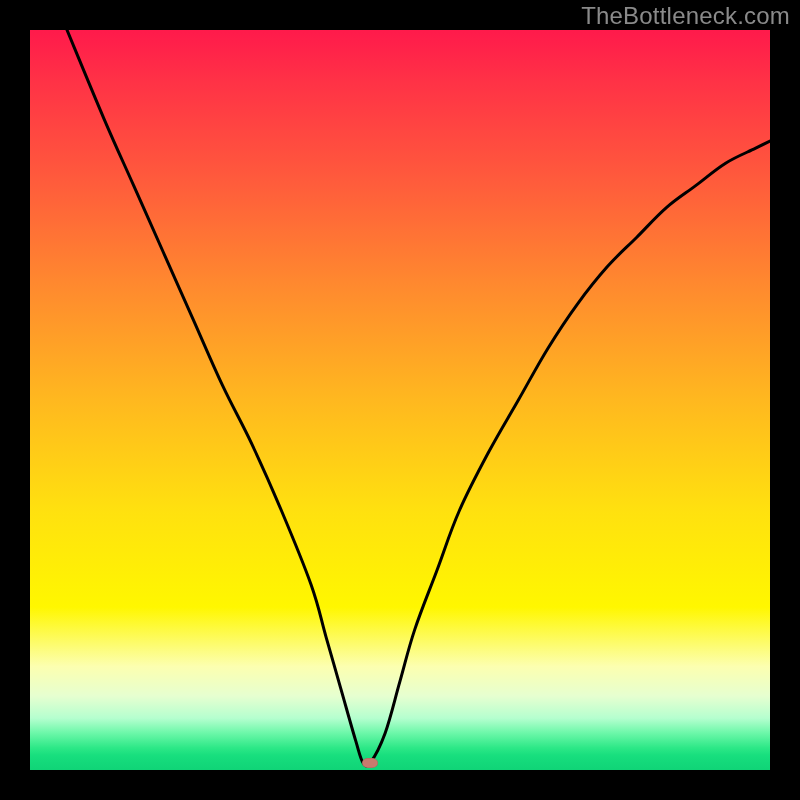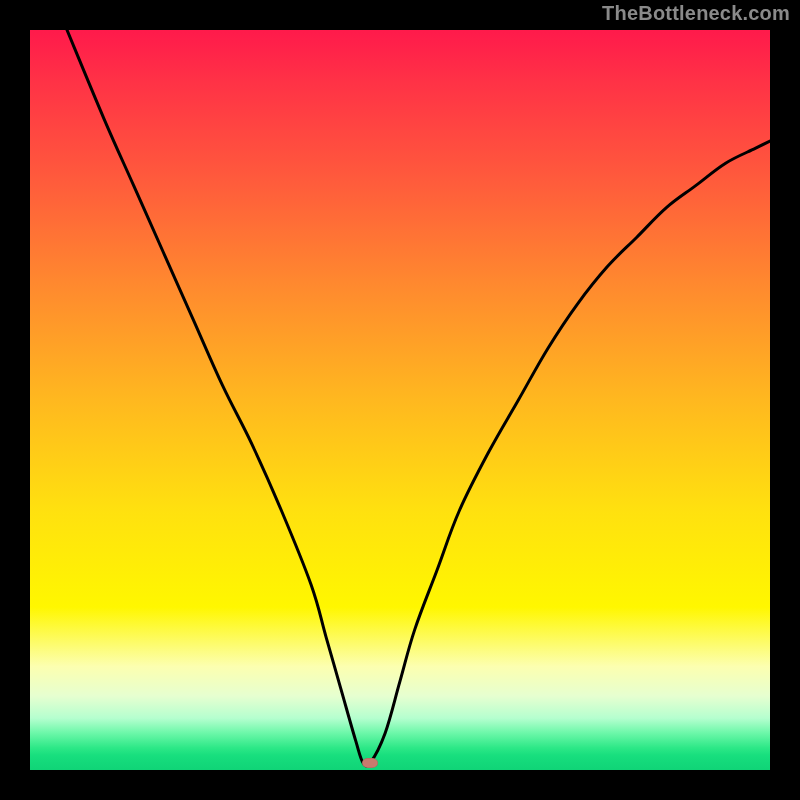--- a/index.html
+++ b/index.html
@@ -14,22 +14,22 @@
     position: relative;
     width: 800px;
     height: 800px;
     background: #000;
   }
   .watermark {
     position: absolute;
     top: 2px;
     right: 10px;
     color: #8a8a8a;
-    font-size: 20px;
-    font-weight: 700;
+    font-size: 24px;
+    font-weight: 400;
     letter-spacing: 0.2px;
     z-index: 3;
   }
   .plot {
     position: absolute;
     left: 30px;
     top: 30px;
     width: 740px;
     height: 740px;
     overflow: hidden;

